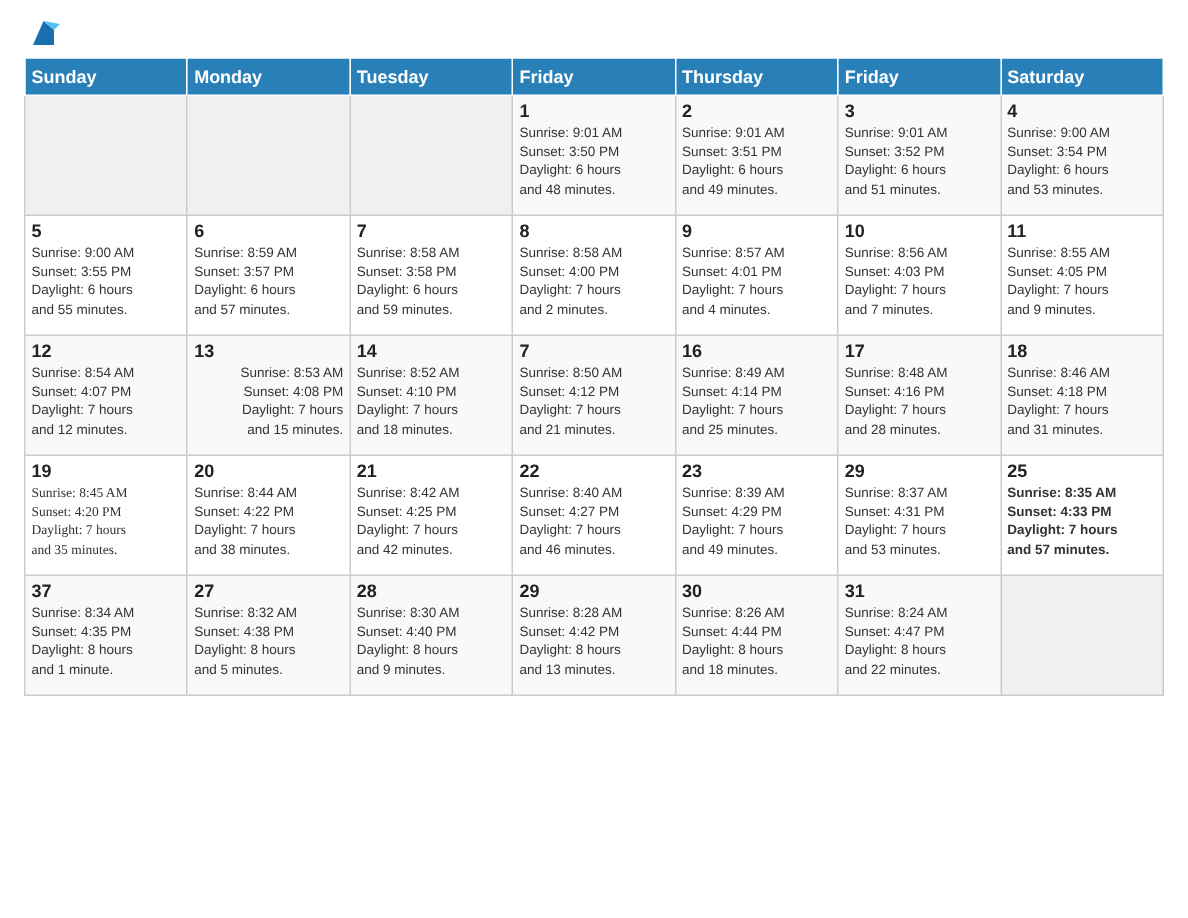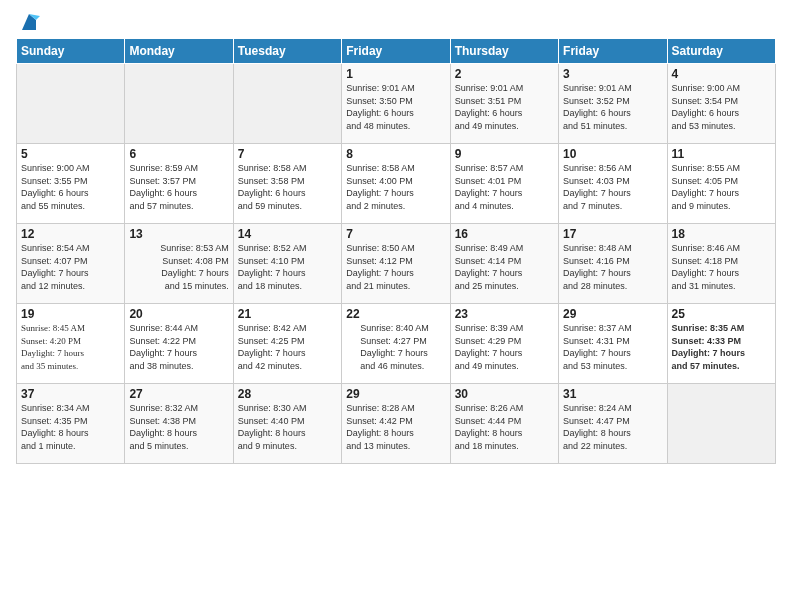--- a/index.html
+++ b/index.html
@@ -280,21 +280,21 @@
           </td>
           <td>
             <span class="day-number">21</span>
             <div class="day-info" style="white-space: pre-line;">Sunrise: 8:42 AM
 Sunset: 4:25 PM
 Daylight: 7 hours
 and 42 minutes.</div>
           </td>
           <td>
             <span class="day-number">22</span>
-            <div class="day-info" style="white-space: pre-line; margin-left: 14px;">Sunrise: 8:40 AM
+            <div class="day-info" style="white-space: pre-line;">Sunrise: 8:40 AM
 Sunset: 4:27 PM
 Daylight: 7 hours
 and 46 minutes.</div>
           </td>
           <td>
             <span class="day-number">23</span>
             <div class="day-info" style="white-space: pre-line;">Sunrise: 8:39 AM
 Sunset: 4:29 PM
 Daylight: 7 hours
 and 49 minutes.</div>

